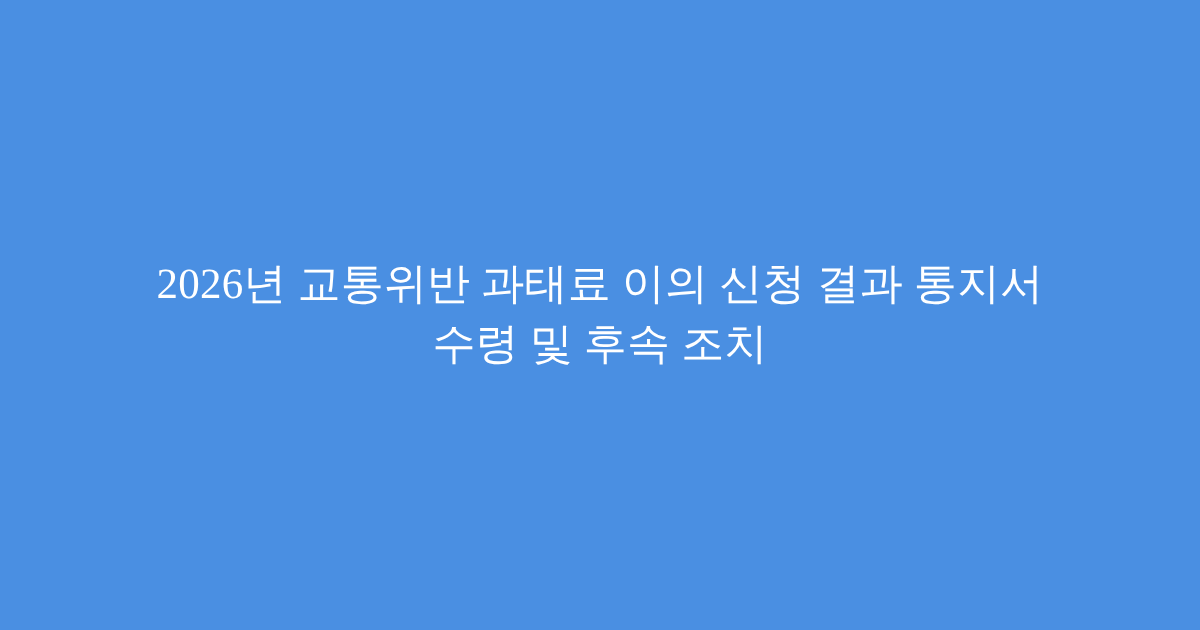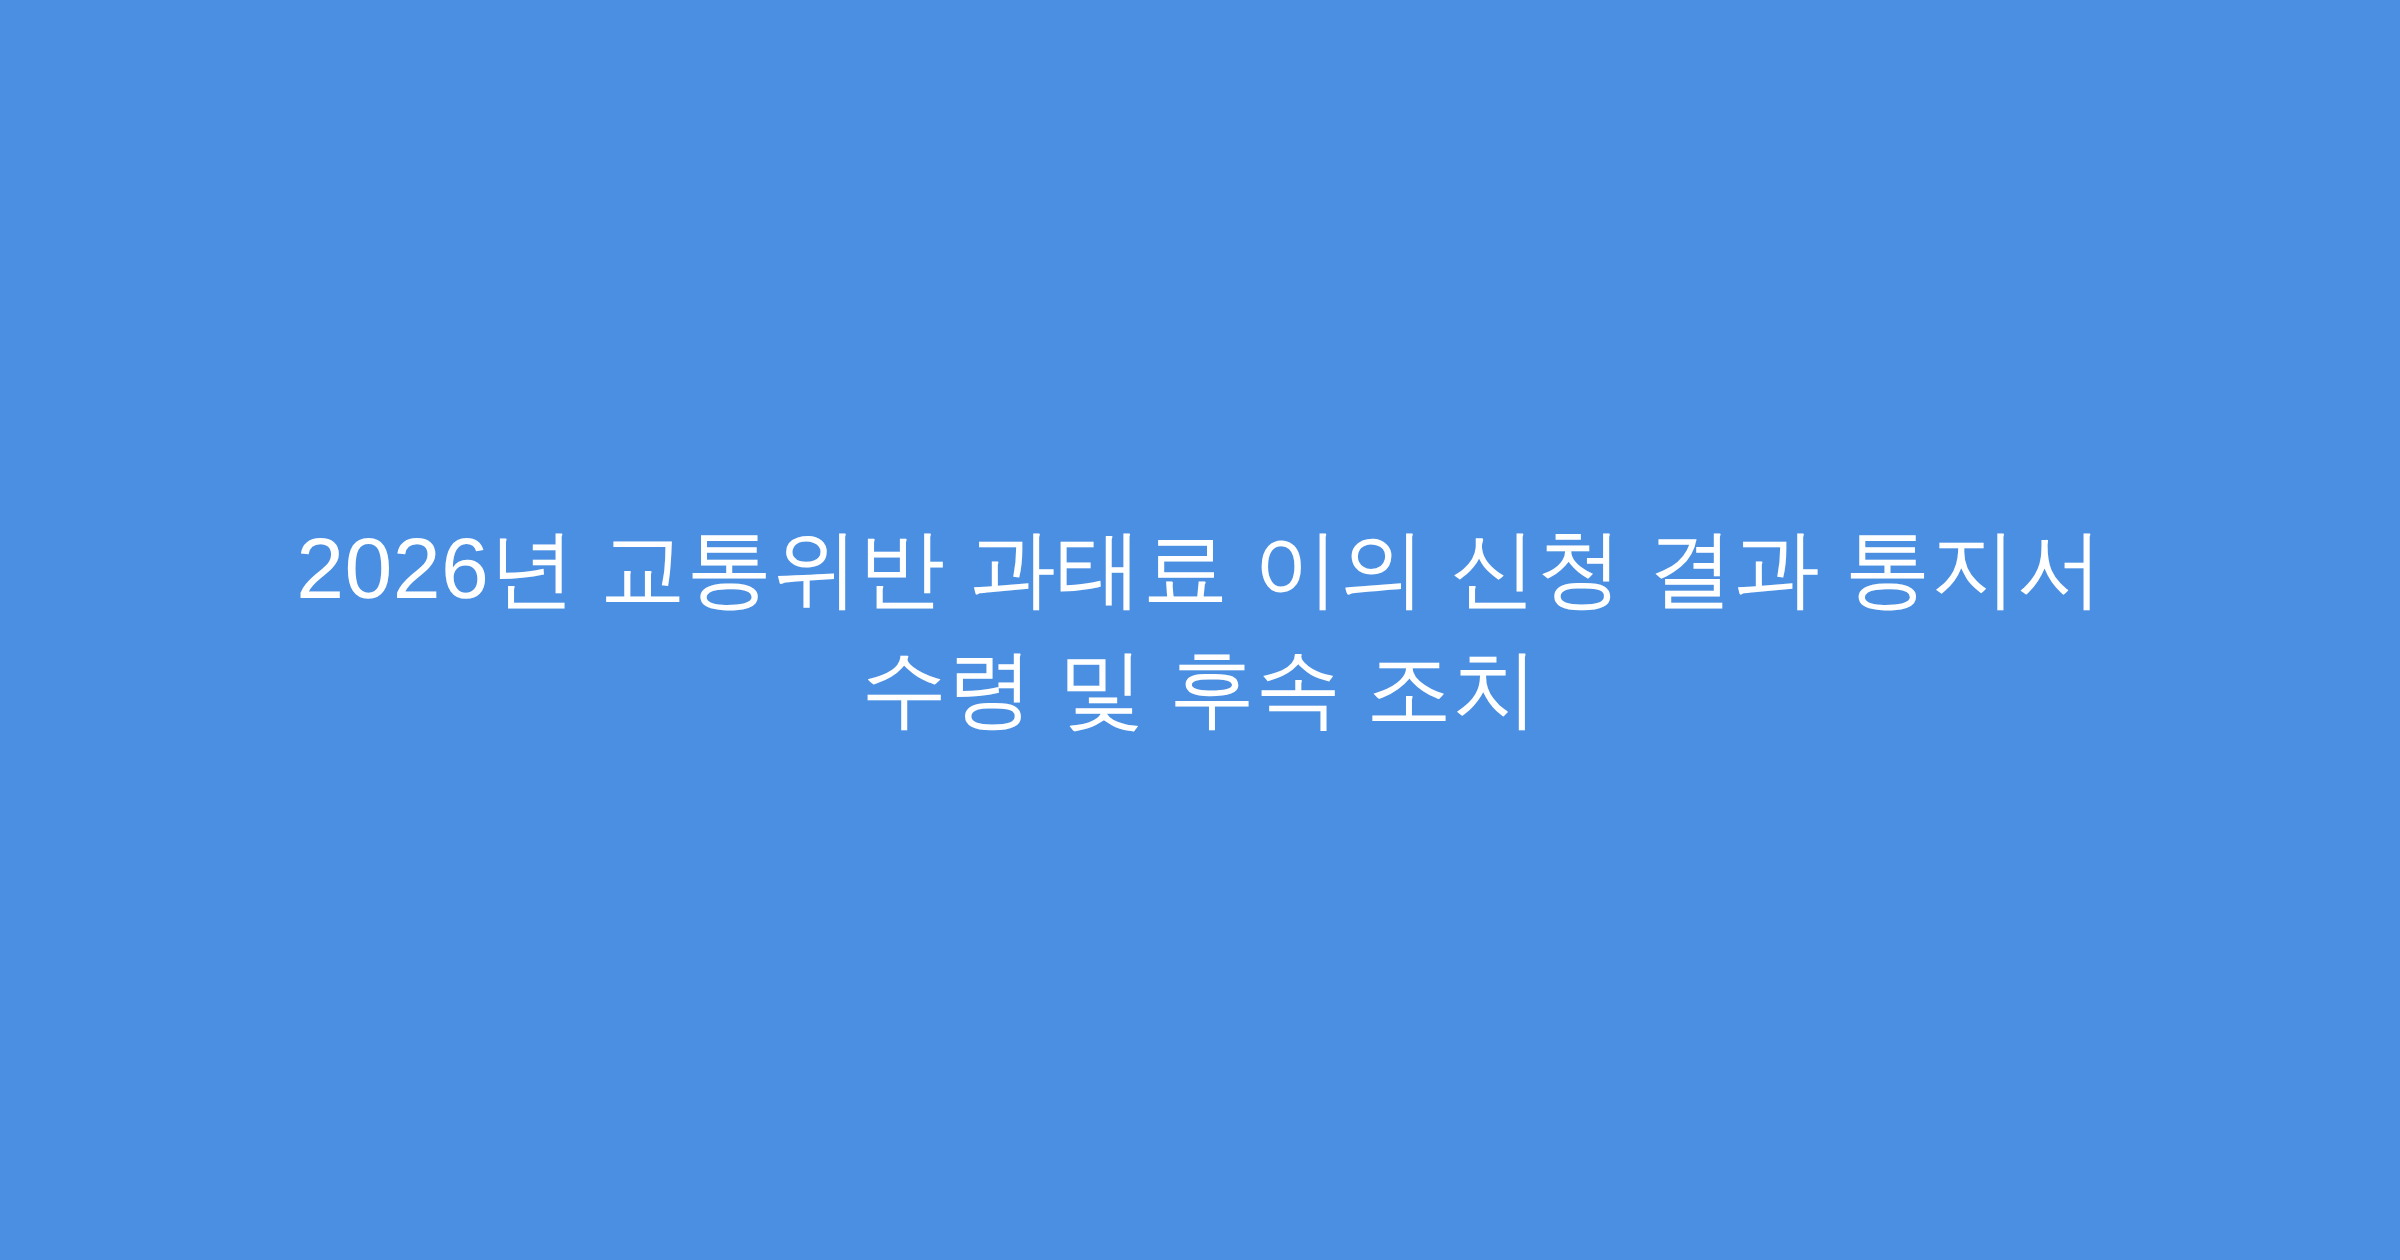--- a/index.html
+++ b/index.html
@@ -31,21 +31,21 @@
     margin: 0;
     padding: 0;
     text-align: center;
   }
 
   #title-text {
     display: block;
     margin: 0;
     padding: 0;
     color: #ffffff;
-    font-family: Liberation Sans, sans-serif;
+    font-family: Liberation Serif, serif;
     font-size: 43px;
     font-weight: 400;
     line-height: 60px;
     letter-spacing: 0.2px;
     word-break: keep-all;
     white-space: pre-line;
     text-rendering: geometricPrecision;
   }
 </style>
 </head>

